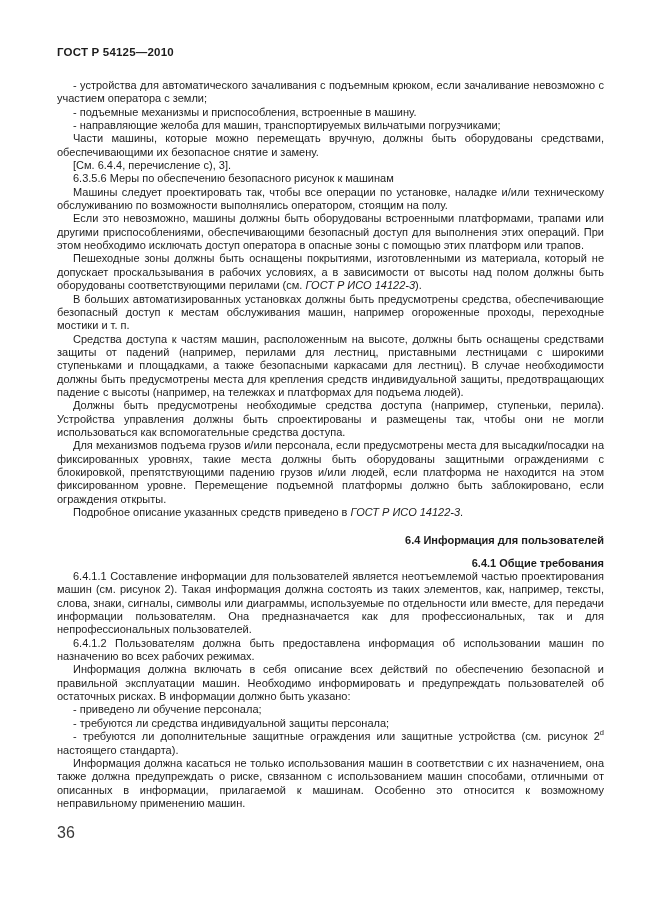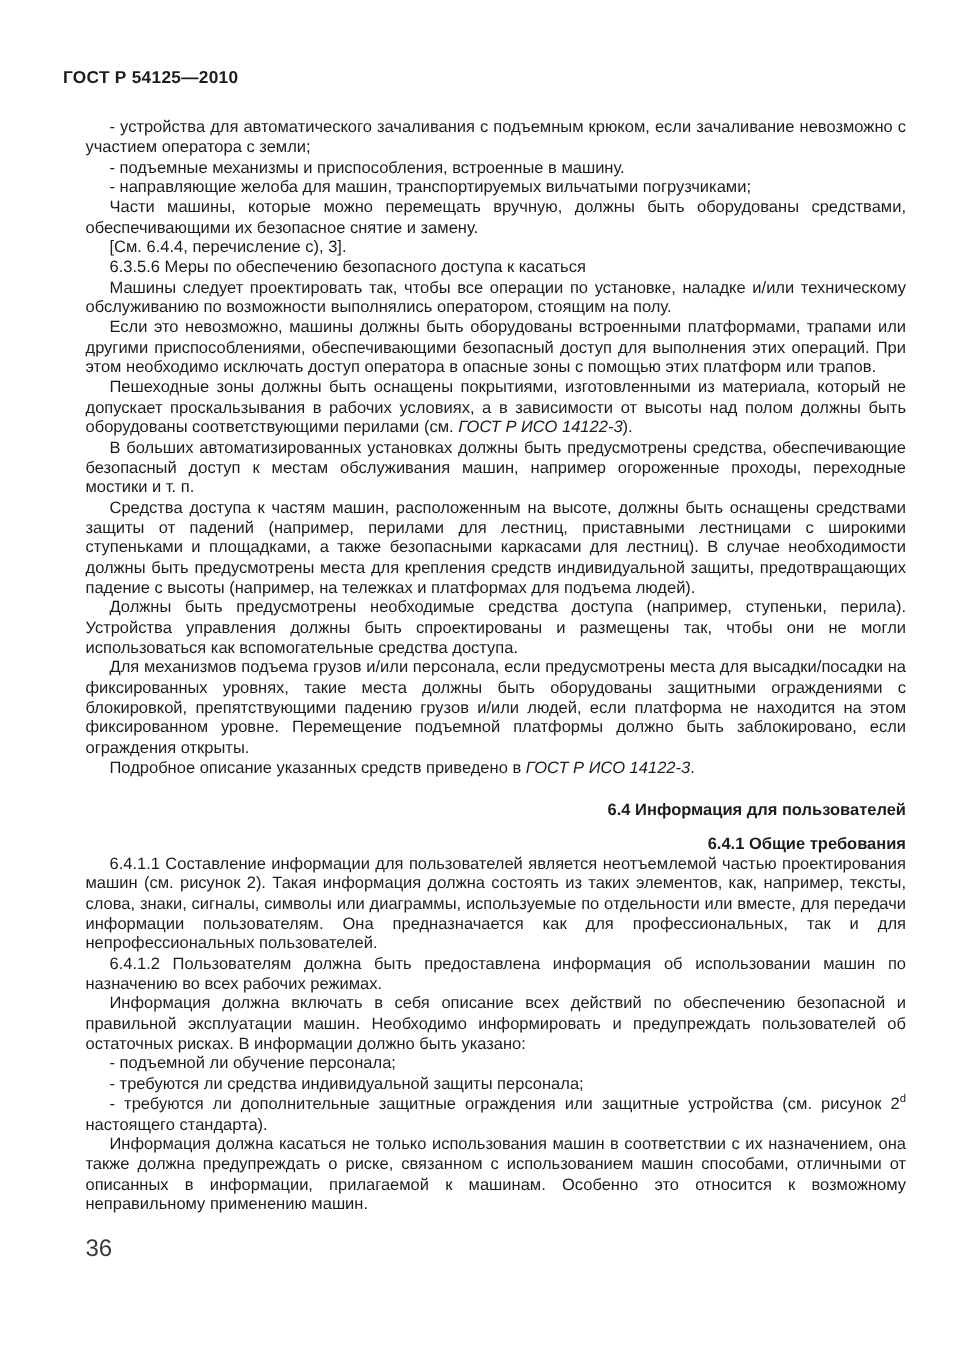--- a/index.html
+++ b/index.html
@@ -9,21 +9,21 @@
     height: 913px;
     margin: 0 auto;
     background: #ffffff;
     font-family: "Liberation Sans", "DejaVu Sans", sans-serif;
     color: #1c1c1c;
     overflow: hidden;
   }
   .doc-header {
     position: absolute;
     top: 46px;
-    left: 42px;
+    left: 57px;
     font-size: 11.5px;
     font-weight: bold;
     letter-spacing: 0.2px;
   }
   .doc-body {
     position: absolute;
     top: 79px;
     left: 57px;
     width: 547px;
     font-size: 11px;
@@ -59,34 +59,34 @@
 
 <div class="page">
   <div class="doc-header">ГОСТ Р 54125—2010</div>
 
   <article class="doc-body">
       <p class="para body"><span>- устройства для автоматического зачаливания с подъемным крюком, если зачаливание невозможно с участием оператора с земли;</span></p>
       <p class="para body"><span>- подъемные механизмы и приспособления, встроенные в машину.</span></p>
       <p class="para body"><span>- направляющие желоба для машин, транспортируемых вильчатыми погрузчиками;</span></p>
       <p class="para body"><span>Части машины, которые можно перемещать вручную, должны быть оборудованы средствами, обеспечивающими их безопасное снятие и замену.</span></p>
       <p class="para body"><span>[См. 6.4.4, перечисление с), 3].</span></p>
-      <p class="para body"><span>6.3.5.6 Меры по обеспечению безопасного доступа к касаться</span></p>
+      <p class="para body"><span>6.3.5.6 Меры по обеспечению безопасного рисунок к машинам</span></p>
       <p class="para body"><span>Машины следует проектировать так, чтобы все операции по установке, наладке и/или техническому обслуживанию по возможности выполнялись оператором, стоящим на полу.</span></p>
       <p class="para body"><span>Если это невозможно, машины должны быть оборудованы встроенными платформами, трапами или другими приспособлениями, обеспечивающими безопасный доступ для выполнения этих операций. При этом необходимо исключать доступ оператора в опасные зоны с помощью этих платформ или трапов.</span></p>
       <p class="para body"><span>Пешеходные зоны должны быть оснащены покрытиями, изготовленными из материала, который не допускает проскальзывания в рабочих условиях, а в зависимости от высоты над полом должны быть оборудованы соответствующими перилами (см. </span><span class="it">ГОСТ Р ИСО 14122-3</span><span>).</span></p>
       <p class="para body"><span>В больших автоматизированных установках должны быть предусмотрены средства, обеспечивающие безопасный доступ к местам обслуживания машин, например огороженные проходы, переходные мостики и т. п.</span></p>
       <p class="para body"><span>Средства доступа к частям машин, расположенным на высоте, должны быть оснащены средствами защиты от падений (например, перилами для лестниц, приставными лестницами с широкими ступеньками и площадками, а также безопасными каркасами для лестниц). В случае необходимости должны быть предусмотрены места для крепления средств индивидуальной защиты, предотвращающих падение с высоты (например, на тележках и платформах для подъема людей).</span></p>
       <p class="para body"><span>Должны быть предусмотрены необходимые средства доступа (например, ступеньки, перила). Устройства управления должны быть спроектированы и размещены так, чтобы они не могли использоваться как вспомогательные средства доступа.</span></p>
       <p class="para body"><span>Для механизмов подъема грузов и/или персонала, если предусмотрены места для высадки/посадки на фиксированных уровнях, такие места должны быть оборудованы защитными ограждениями с блокировкой, препятствующими падению грузов и/или людей, если платформа не находится на этом фиксированном уровне. Перемещение подъемной платформы должно быть заблокировано, если ограждения открыты.</span></p>
       <p class="para body"><span>Подробное описание указанных средств приведено в </span><span class="it">ГОСТ Р ИСО 14122-3</span><span>.</span></p>
       <p class="para h h64"><span>6.4 Информация для пользователей</span></p>
       <p class="para h h641"><span>6.4.1 Общие требования</span></p>
       <p class="para body"><span>6.4.1.1 Составление информации для пользователей является неотъемлемой частью проектирования машин (см. рисунок 2). Такая информация должна состоять из таких элементов, как, например, тексты, слова, знаки, сигналы, символы или диаграммы, используемые по отдельности или вместе, для передачи информации пользователям. Она предназначается как для профессиональных, так и для непрофессиональных пользователей.</span></p>
       <p class="para body"><span>6.4.1.2 Пользователям должна быть предоставлена информация об использовании машин по назначению во всех рабочих режимах.</span></p>
       <p class="para body"><span>Информация должна включать в себя описание всех действий по обеспечению безопасной и правильной эксплуатации машин. Необходимо информировать и предупреждать пользователей об остаточных рисках. В информации должно быть указано:</span></p>
-      <p class="para body"><span>- подъемной ли обучение персонала;</span></p>
+      <p class="para body"><span>- приведено ли обучение персонала;</span></p>
       <p class="para body"><span>- требуются ли средства индивидуальной защиты персонала;</span></p>
       <p class="para body"><span>- требуются ли дополнительные защитные ограждения или защитные устройства (см. рисунок 2</span><sup class="sp">d</sup><span> настоящего стандарта).</span></p>
       <p class="para body"><span>Информация должна касаться не только использования машин в соответствии с их назначением, она также должна предупреждать о риске, связанном с использованием машин способами, отличными от описанных в информации, прилагаемой к машинам. Особенно это относится к возможному неправильному применению машин.</span></p>
     </article>
 
   <div class="page-number">36</div>
 </div>
 
 </body></html>

